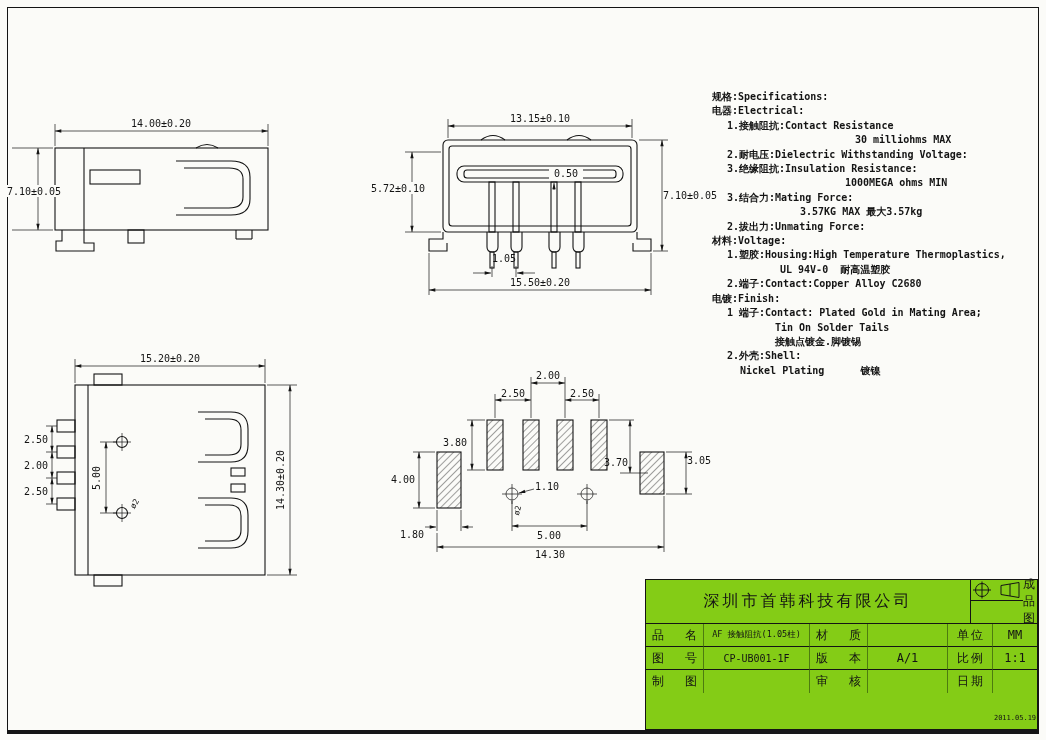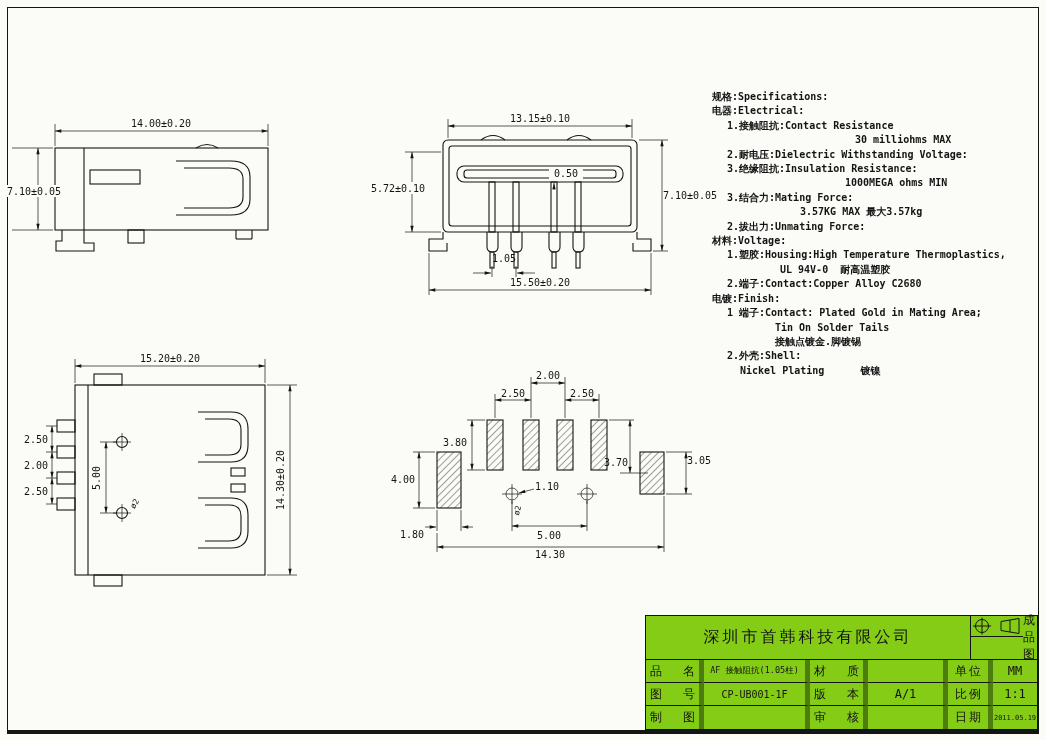--- a/index.html
+++ b/index.html
@@ -18,30 +18,30 @@
   .specs { position:absolute; left:712px; top:90px; width:330px; }
   .specs .line { font-size:10px; line-height:14.4px; white-space:pre;font-weight:bold; }
   .titleblock { position:absolute; right:8px; bottom:10px; width:393px; border:1.5px solid #141414; background:#84cc16; }
   .tb-top { display:flex; height:44px; border-bottom:1px solid #141414; }
   .tb-company { width:330px; display:flex; align-items:center; justify-content:center;
                 font-size:16px; letter-spacing:3px; font-family:"DejaVu Sans",sans-serif; }
   .tb-right { flex:1; border-left:1px solid #141414; display:flex; flex-direction:row; }
   .tb-sym { height:21px; border-bottom:1px solid #141414; display:flex; align-items:center; justify-content:center; }
   .tb-dtype { flex:1; display:flex; align-items:center; justify-content:center; font-size:12px; letter-spacing:2px; }
   .tb-grid { display:grid; grid-template-columns:58px 106px 58px 80px 45px 1fr; }
-  .tb-cell { height:23px; border-right:5px solid #4d7c0f; border-bottom:1px solid #141414;
+  .tb-cell { height:23px; border-right:1px solid #4d7c0f; border-bottom:1px solid #141414;
              display:flex; align-items:center; justify-content:center; font-size:12px;
              overflow:hidden; white-space:nowrap; }
   .tb-grid .no-r { border-right:none;text-align:right; }
   .tb-grid .row3 { border-bottom:none; }
   .tb-label { letter-spacing:7px; text-indent:7px; }
   .tb-label-sm { letter-spacing:2px; text-indent:2px; }
   .v-small { font-size:8.5px; }
   .v-mono { font-size:10px; }
-  .v-tiny { font-size:7px; }
+  .v-tiny { font-size:7px;margin-top:36px; }
 </style>
 </head>
 <body>
 
 <div class="page">
   <div class="frame"></div>
   <div class="bottom-bar"></div>
 
   <svg class="drawing" width="1046" height="740" viewBox="0 0 1046 740">
     <defs>

